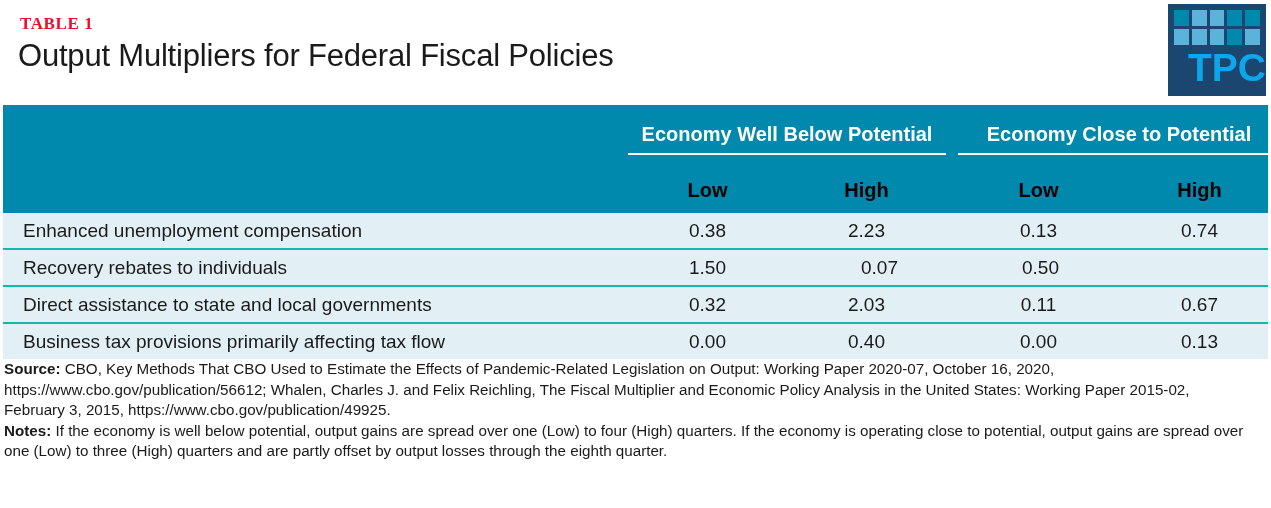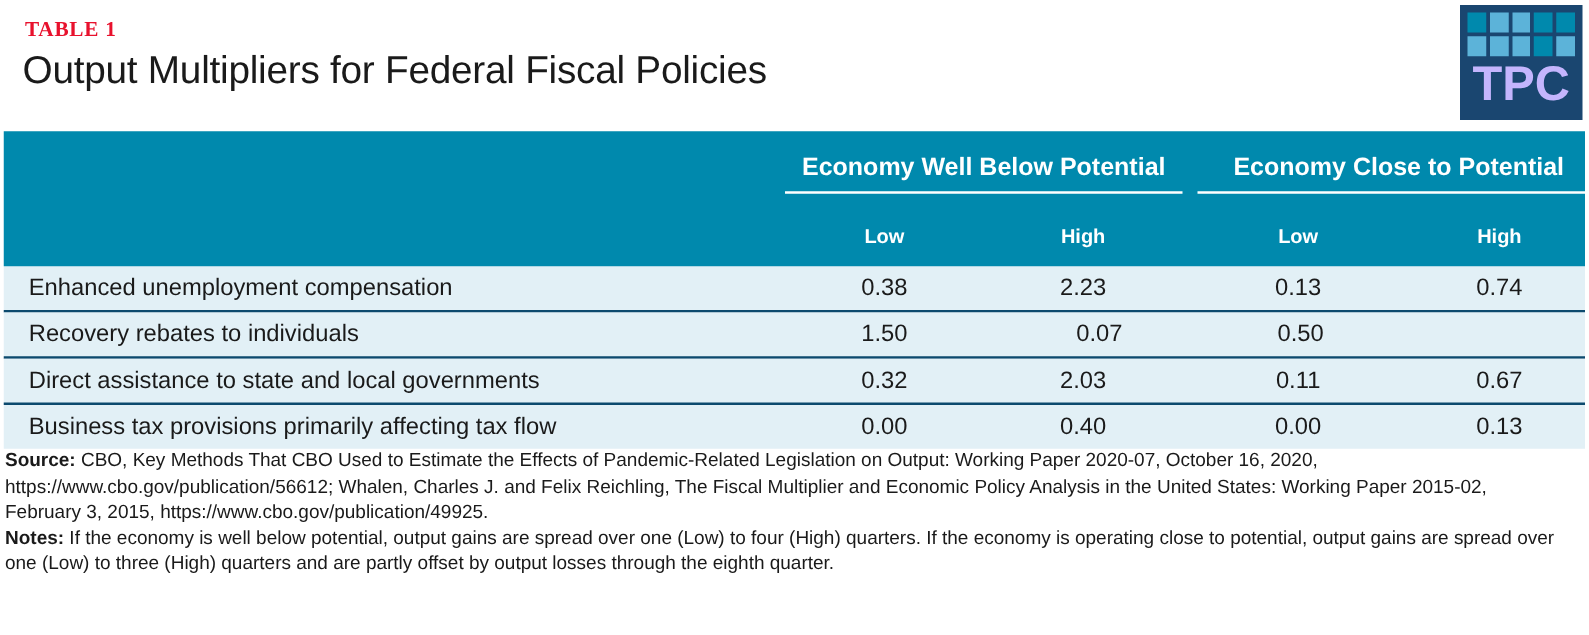--- a/index.html
+++ b/index.html
@@ -70,22 +70,22 @@
     grid-template-columns: repeat(5, 1fr);
     grid-template-rows: repeat(2, 1fr);
     gap: 3px;
   }
   .logo-cell { width: 100%; height: 100%; }
   .logo-text {
     position: absolute;
     left: 0;
     right: 0;
     top: 42px;
-    text-align: center;
-    color: #c4b5fd;
+    text-align: right;
+    color: #0ea5e9;
     font-size: 39px;
     font-weight: bold;
     letter-spacing: 0px;
     line-height: 44px;
     font-family: "Liberation Sans", sans-serif;
   }
 
   
   .tbl {
     position: absolute;
@@ -126,34 +126,34 @@
 
   .subrow {
     display: flex;
     height: 46px;
     align-items: center;
   }
   .s-spacer { width: 625px; flex: none; }
   .s-cell {
     flex: none;
     width: 159px;
-    color: #ffffff;
-    font-size: 16px;
+    color: #000000;
+    font-size: 20px;
     font-weight: bold;
     text-align: center;
   }
   .s-cell.wide { width: 161px; }
 
   .tbody { background: #ffffff; }
   .trow {
     display: flex;
     height: 35px;
     align-items: center;
     background: #e2f0f6;
-    border-bottom: 2px solid #0c4a6e;
+    border-bottom: 2px solid #14b8a6;
   }
   .trow:last-child { border-bottom: none; }
   .c-label {
     width: 625px;
     flex: none;
     padding-left: 20px;
     box-sizing: border-box;
     font-size: 19px;
     color: #1a1a1a;
   }

